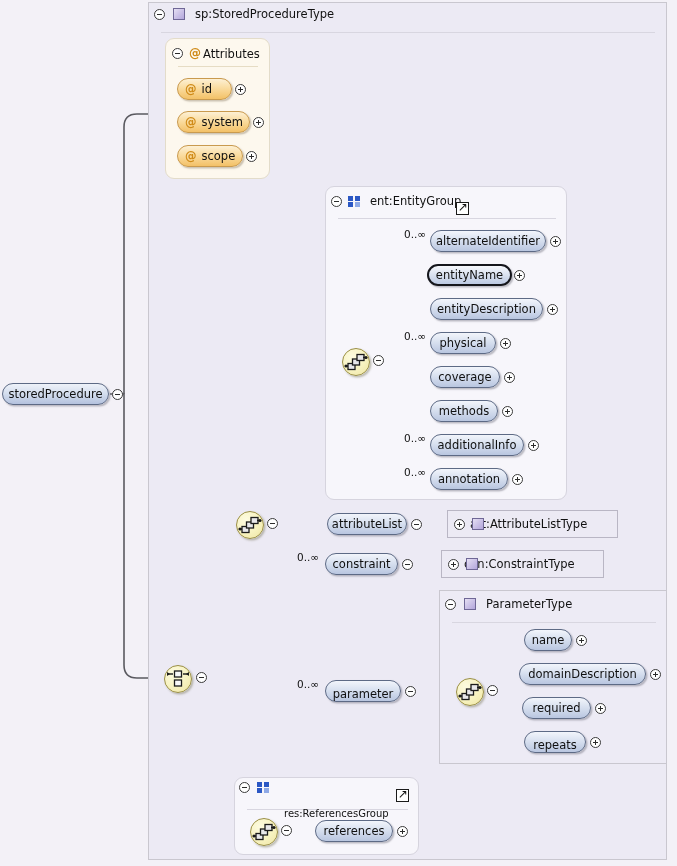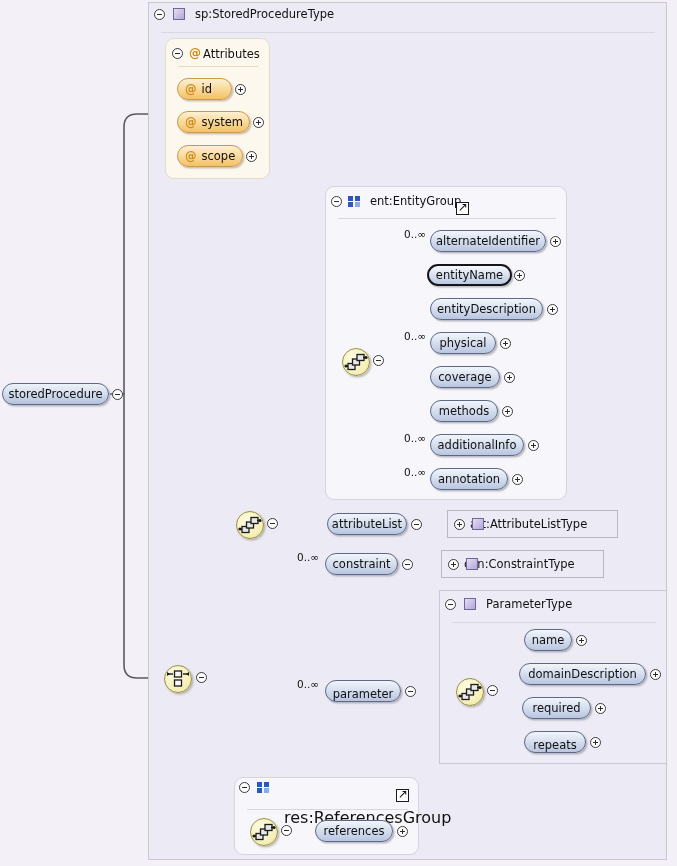--- a/index.html
+++ b/index.html
@@ -394,21 +394,21 @@
   <div class="box groupbox" style="left:234px;top:777px;width:185px;height:78px;">
     <div class="hdr-rule" style="left:12px;top:31px;width:161px;"></div>
   </div>
   <div class="toggle" style="left:239px;top:782px;"></div>
   <div class="gicon" style="left:257px;top:782px;">
     <i class="a"></i>
       <i class="b"></i>
       <i class="c"></i>
       <i class="d"></i>
   </div>
-  <div class="lbl" style="left:284px;top:780px;font-size:16px;color:#111;margin-top:28px;">res:ReferencesGroup</div>
+  <div class="lbl" style="left:284px;top:780px;font-size:10px;color:#111;margin-top:28px;">res:ReferencesGroup</div>
   <div class="extlink" style="left:396px;top:789px;"></div>
 
   <div class="comp" style="left:250px;top:818px;">
     <svg width="26" height="26" viewBox="0 0 26 26">
       <line x1="2" y1="17" x2="6" y2="17" stroke="#1b1b1b" stroke-width="1.4"></line>
       <circle cx="3" cy="17" r="1.6" fill="#1b1b1b"></circle>
       <rect x="5" y="14.5" width="7" height="6" fill="#e8e8ea" stroke="#1b1b1b" stroke-width="1.3"></rect>
       <rect x="9.5" y="10" width="7" height="6" fill="#e8e8ea" stroke="#1b1b1b" stroke-width="1.3"></rect>
       <rect x="14" y="5.5" width="7" height="6" fill="#e8e8ea" stroke="#1b1b1b" stroke-width="1.3"></rect>
       <line x1="20" y1="8.5" x2="24" y2="8.5" stroke="#1b1b1b" stroke-width="1.4"></line>

